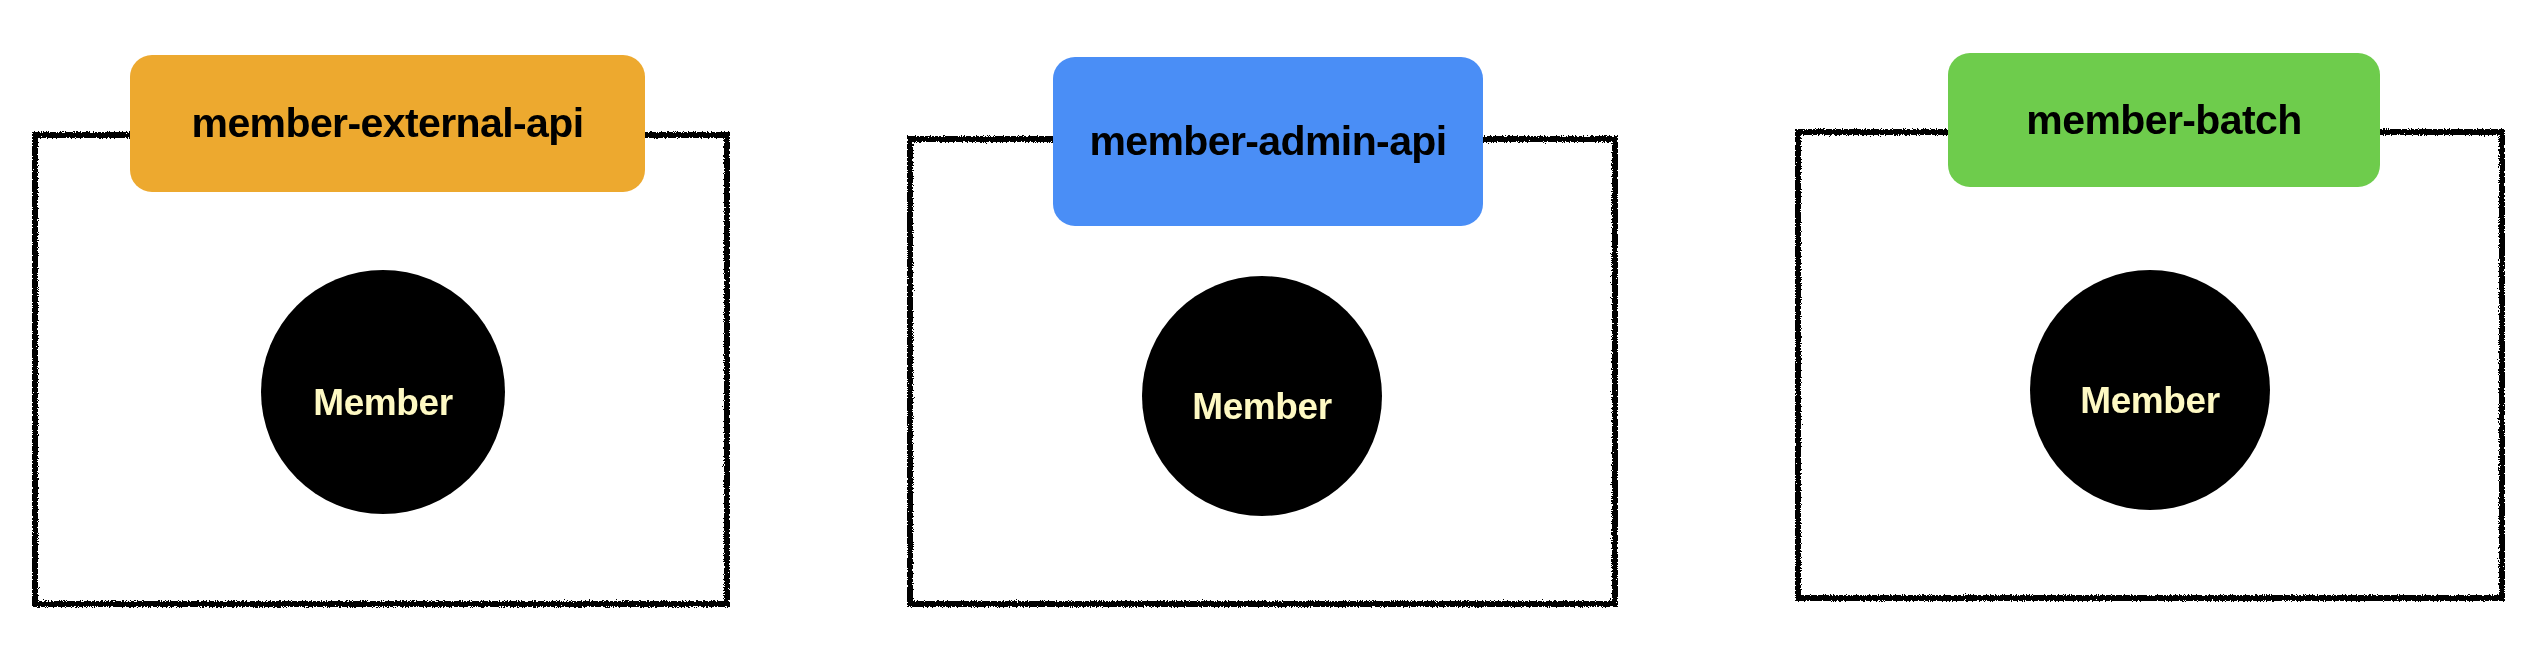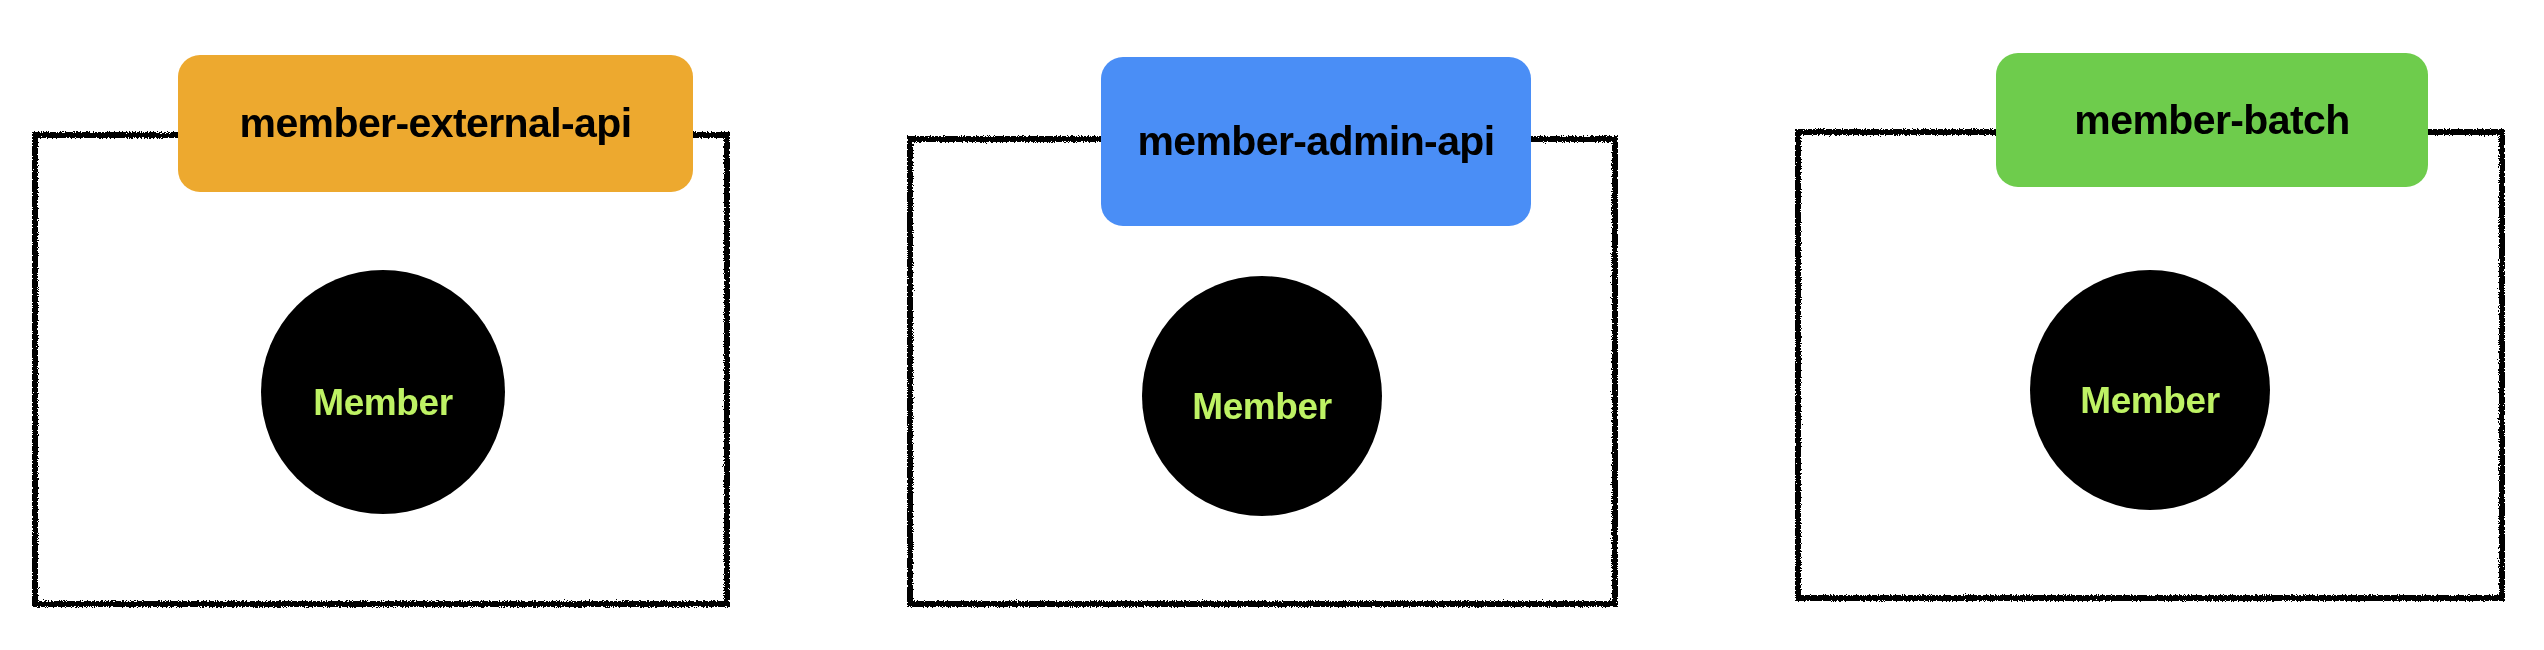--- a/index.html
+++ b/index.html
@@ -39,21 +39,20 @@
   
   .boundary-label {
     position: absolute;
     display: flex;
     align-items: center;
     justify-content: center;
     border-radius: 22px;
     box-sizing: border-box;
     padding: 0 26px;
     z-index: 5;
-    margin-left: 48px;
   }
   .boundary-label-text {
     color: #000000;
     font-size: 41px;
     font-weight: 700;
     line-height: 1;
     letter-spacing: -0.6px;
     white-space: nowrap;
   }
 
@@ -61,21 +60,21 @@
   .node-circle {
     position: absolute;
     border-radius: 50%;
     background: #000000;
     display: flex;
     align-items: center;
     justify-content: center;
     z-index: 3;
   }
   .node-circle-label {
-    color: #bef264;
+    color: #fef9c3;
     font-size: 37px;
     font-weight: 700;
     line-height: 1;
     letter-spacing: -0.4px;
     white-space: nowrap;
     transform: translateY(10px);
   }
 </style>
 </head>
 <body>

